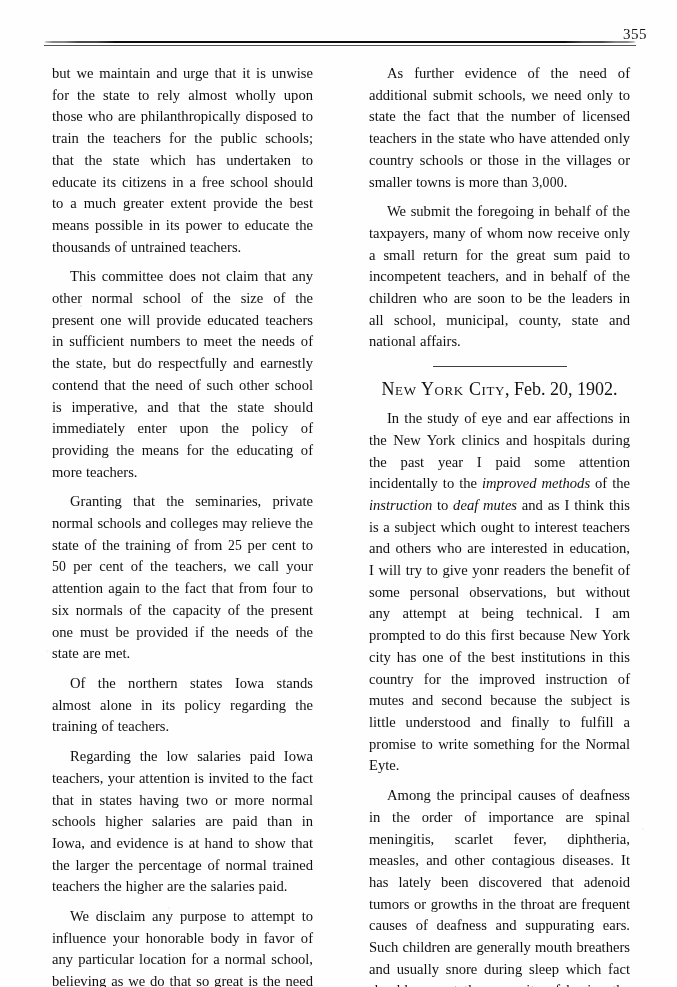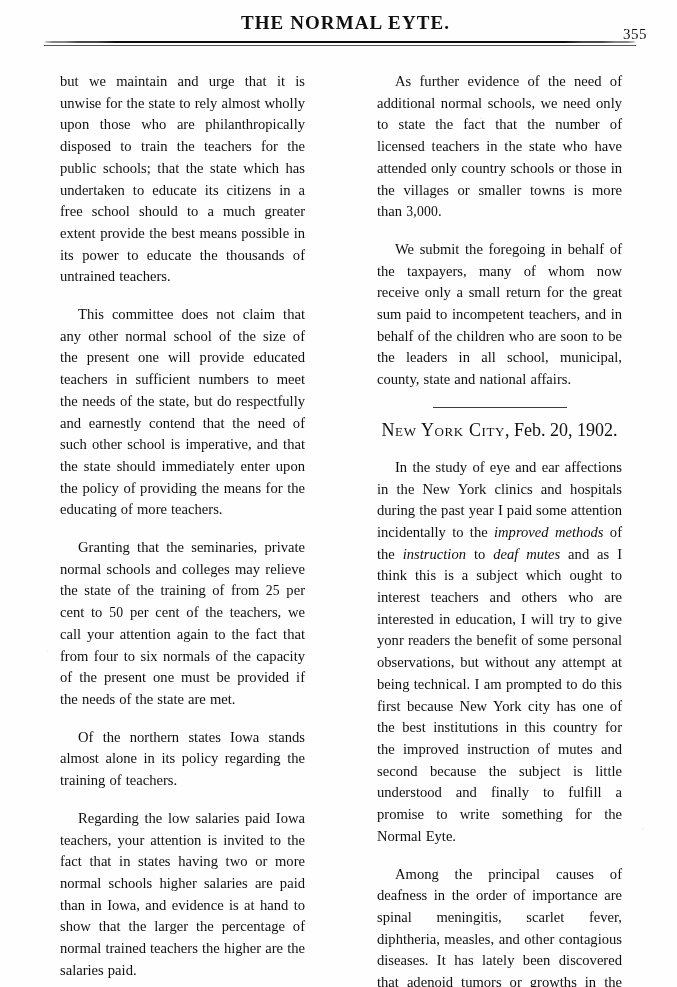--- a/index.html
+++ b/index.html
@@ -89,21 +89,21 @@
     top: 55px;
     left: 44px;
     width: 594px;
     display: flex;
     gap: 40px;
   }
   .col {
     width: 277px;
   }
   p.para {
-    margin: 16px;
+    margin: 8px;
     font-size: 14.6px;
     line-height: 21.7px;
     color: #0f0f0f;
     text-align: justify;
     text-indent: 18px;
     -webkit-hyphens: none;
     hyphens: none;
     word-spacing: .4px;
   }
   p.para.flush { text-indent: 0; }
@@ -142,21 +142,20 @@
   }
 </style>
 </head>
 <body>
 
 <div class="page">
 
   <div class="speckle"></div>
 
   <div class="masthead">
-    <div class="masthead-title">THE NORMAL EYTE.</div>
     <div class="folio">355</div>
   </div>
 
   <div class="rule-double">
     <div class="thick"></div>
     <div class="thin"></div>
   </div>
 
   <div class="columns">
 
@@ -172,21 +171,21 @@
 
 
       <p class="para">Regarding the low salaries paid Iowa teachers, your attention is invited to the fact that in states having two or more normal schools higher salaries are paid than in Iowa, and evidence is at hand to show that the larger the percentage of normal trained teachers the higher are the salaries paid.</p>
 
       <p class="para">We disclaim any purpose to attempt to influence your honorable body in favor of any particular location for a normal school, believing as we do that so great is the need of other normal schools that one established in any part of the state not now occupied would meet with general public favor.</p>
 
     </div>
 
     <div class="col">
 
-      <p class="para"><span>As further evidence of the need of additional normal schools, we need only to state the fact that the number of licensed teachers in the state who have attended only country schools or those in the villages or smaller towns is more than </span><span class="osf">3,000</span><span>.</span></p>
+      <p class="para"><span>As further evidence of the need of additional submit schools, we need only to state the fact that the number of licensed teachers in the state who have attended only country schools or those in the villages or smaller towns is more than </span><span class="osf">3,000</span><span>.</span></p>
 
       <p class="para">We submit the foregoing in behalf of the taxpayers, many of whom now receive only a small return for the great sum paid to incompetent teachers, and in behalf of the children who are soon to be the leaders in all school, municipal, county, state and national affairs.</p>
 
       <div class="section-break">
         <div class="bar"></div>
       </div>
 
       <p class="dateline"><span class="smallcaps">New York City</span><span>, Feb. 20, 1902.</span></p>
 
       <p class="para"><span>In the study of eye and ear affections in the New York clinics and hospitals during the past year I paid some attention incidentally to the </span><i>improved methods</i><span> of the </span><i>instruction</i><span> to </span><i>deaf mutes</i><span> and as I think this is a subject which ought to interest teachers and others who are interested in education, I will try to give yonr readers the benefit of some personal observations, but without any attempt at being technical.  I am prompted to do this first because New York city has one of the best institutions in this country for the improved instruction of mutes and second because the subject is little understood and finally to fulfill a promise to write something for the Normal Eyte.</span></p>

